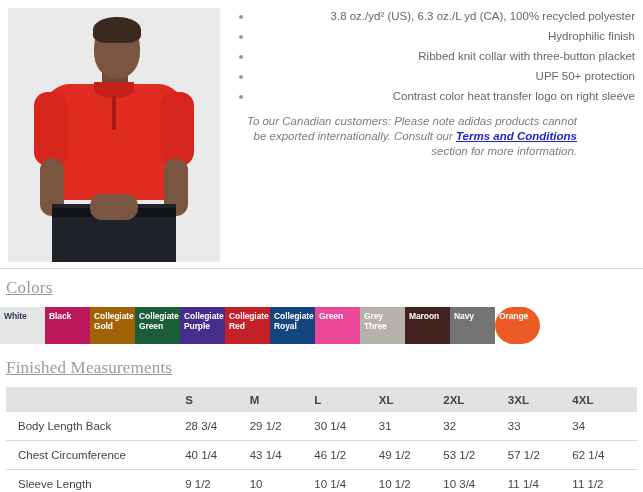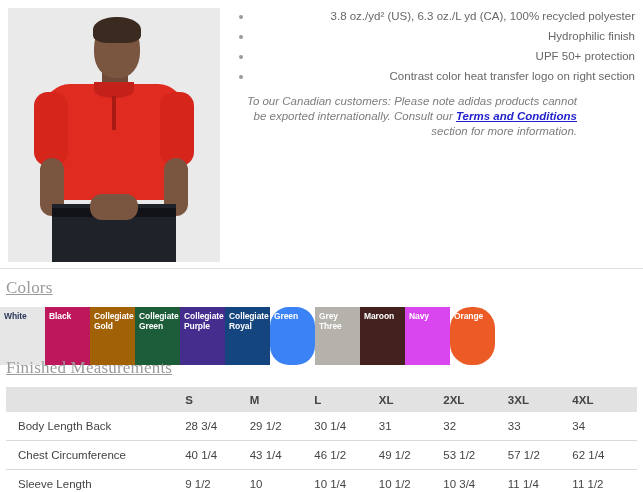--- a/index.html
+++ b/index.html
@@ -211,21 +211,21 @@
   }
 
   
   .swatch-row {
     display: flex;
     margin: 0 0 0 0;
     height: 42px;
   }
   .swatch {
     width: 45px;
-    height: 58px;
+    height: 37px;
     box-sizing: border-box;
     padding: 4px 3px 0 4px;
     font-size: 8.5px;
     font-weight: bold;
     line-height: 10px;
     letter-spacing: -0.1px;
     overflow: hidden;
   }
 
   
@@ -281,43 +281,45 @@
       <div class="ph-pants"></div>
       <div class="ph-belt"></div>
       <div class="ph-hands"></div>
     </div>
   </div>
 
   <div class="features-col">
     <ul class="feature-list">
       <li><span>3.8 oz./yd² (US), 6.3 oz./L yd (CA), 100% recycled polyester</span></li>
       <li><span>Hydrophilic finish</span></li>
+      <li><span>Ribbed knit collar with three-button placket</span></li>
       <li><span>UPF 50+ protection</span></li>
-      <li><span>Contrast color heat transfer logo on right section</span></li>
+      <li><span>Contrast color heat transfer logo on right sleeve</span></li>
     </ul>
 
     <p class="canada-note"><span>To our Canadian customers: Please note adidas products cannot be exported internationally. Consult our </span><a href="#">Terms and Conditions</a><span> section for more information.</span></p>
   </div>
 </div>
 
 <div class="divider"></div>
 
 <h2 class="section-heading">Colors</h2>
 
 <div class="swatch-row" id="swatch-row">
     <div class="swatch" style="background: rgb(230, 230, 230); color: rgb(43, 58, 92);">White</div>
     <div class="swatch" style="background: #be185d; color: rgb(255, 255, 255);">Black</div>
     <div class="swatch" style="background: #a16207; color: rgb(255, 255, 255);">Collegiate Gold</div>
     <div class="swatch" style="background: rgb(29, 92, 57); color: rgb(255, 255, 255);">Collegiate Green</div>
     <div class="swatch" style="background: rgb(69, 45, 142); color: rgb(255, 255, 255);">Collegiate Purple</div>
+    <div class="swatch" style="background: rgb(195, 32, 39); color: rgb(255, 255, 255);">Collegiate Red</div>
     <div class="swatch" style="background: rgb(21, 69, 126); color: rgb(255, 255, 255);">Collegiate Royal</div>
-    <div class="swatch" style="background: #3b82f6; color: rgb(255, 255, 255); border-radius: 19px;">Green</div>
+    <div class="swatch" style="background: #ec4899; color: rgb(255, 255, 255);">Green</div>
     <div class="swatch" style="background: rgb(181, 177, 171); color: rgb(255, 255, 255);">Grey Three</div>
     <div class="swatch" style="background: rgb(67, 33, 31); color: rgb(255, 255, 255);">Maroon</div>
-    <div class="swatch" style="background: #d946ef; color: rgb(255, 255, 255);">Navy</div>
+    <div class="swatch" style="background: #737373; color: rgb(255, 255, 255);">Navy</div>
     <div class="swatch" style="background: rgb(236, 91, 38); color: rgb(255, 255, 255); border-radius: 21px;">Orange</div>
   </div>
 
 <div class="meas-wrap">
   <h2 class="section-heading">Finished Measurements</h2>
 
   <table class="meas">
     <thead>
       <tr id="meas-head">
           <th class="col-label"></th>

